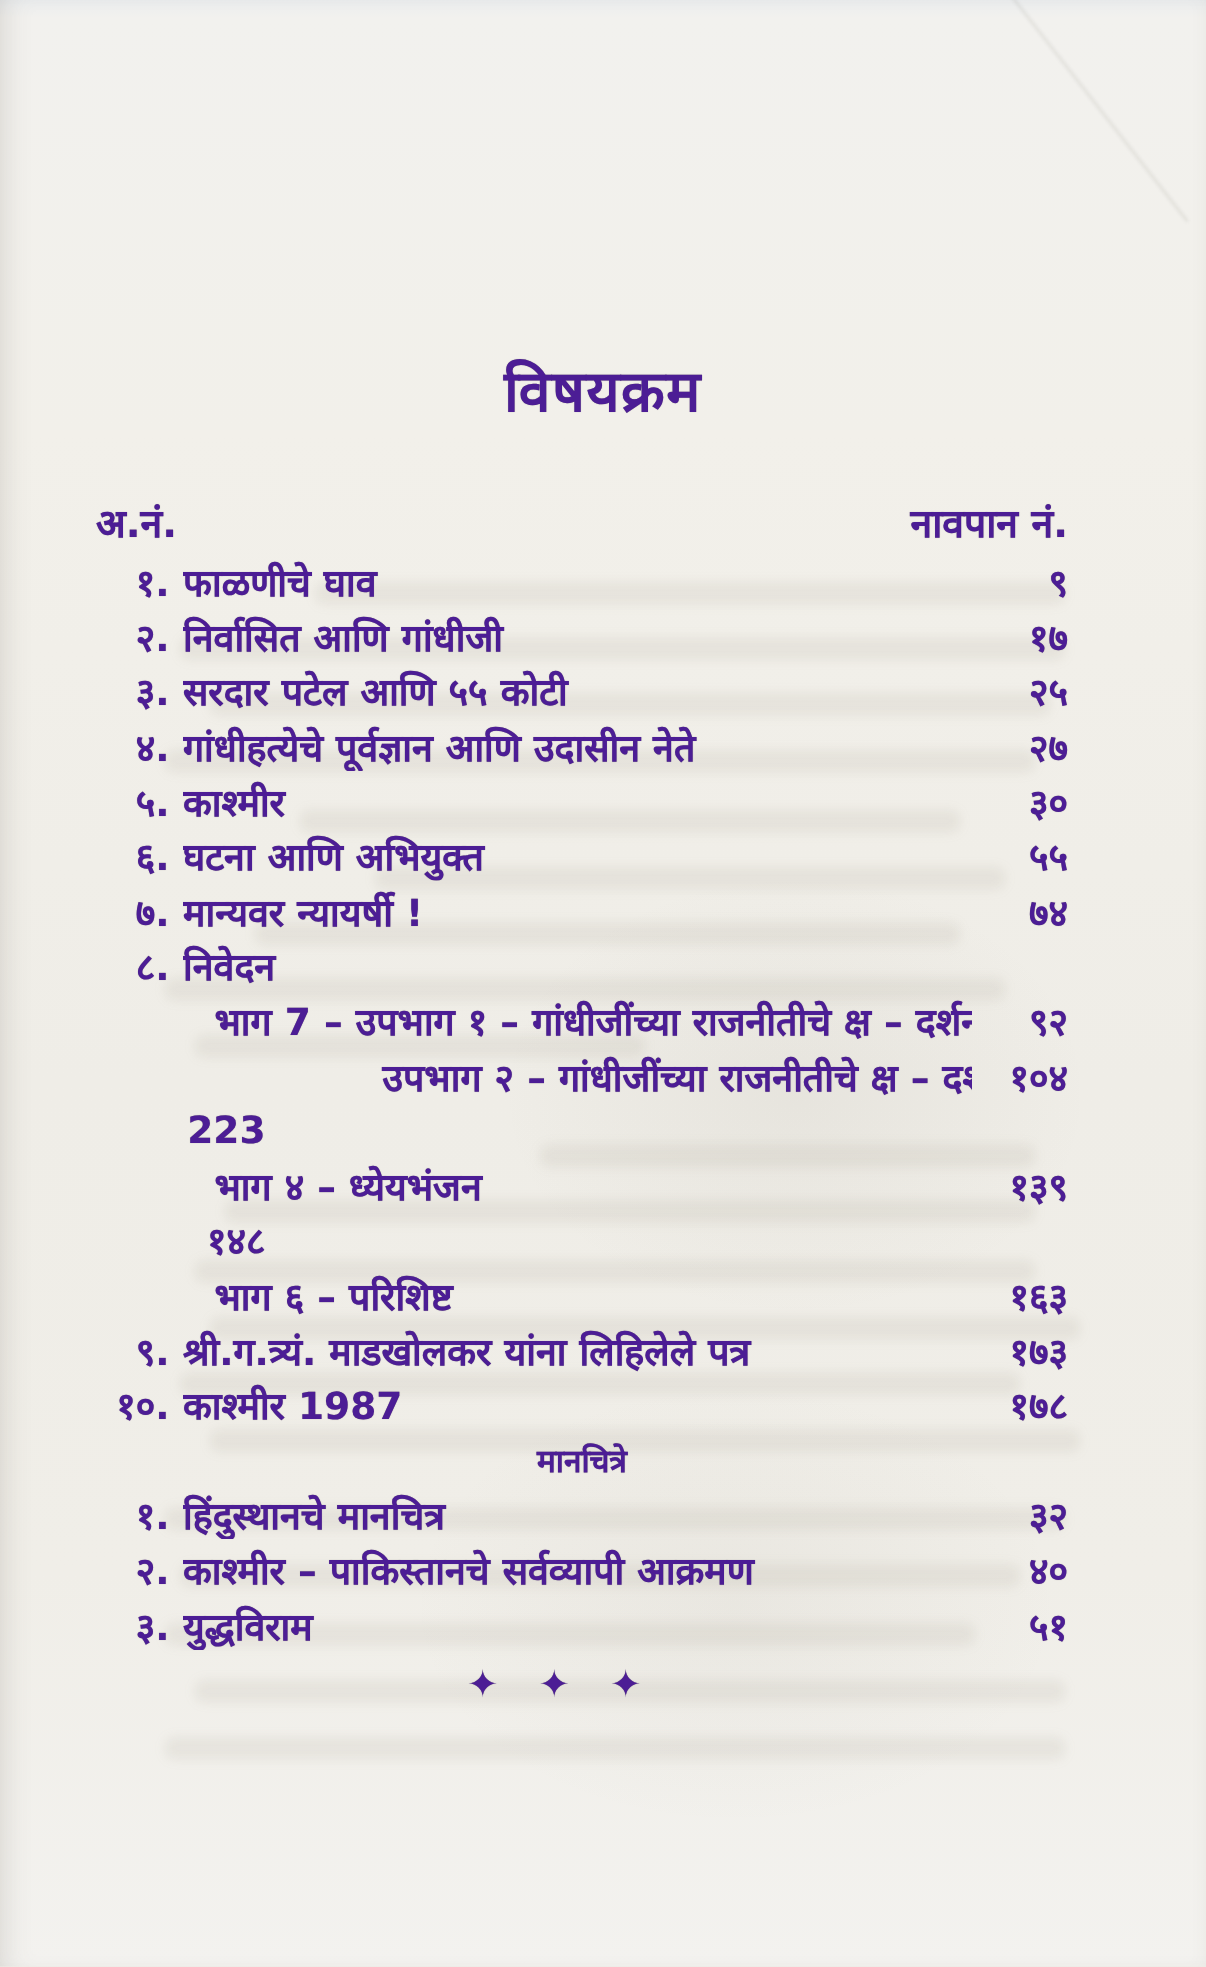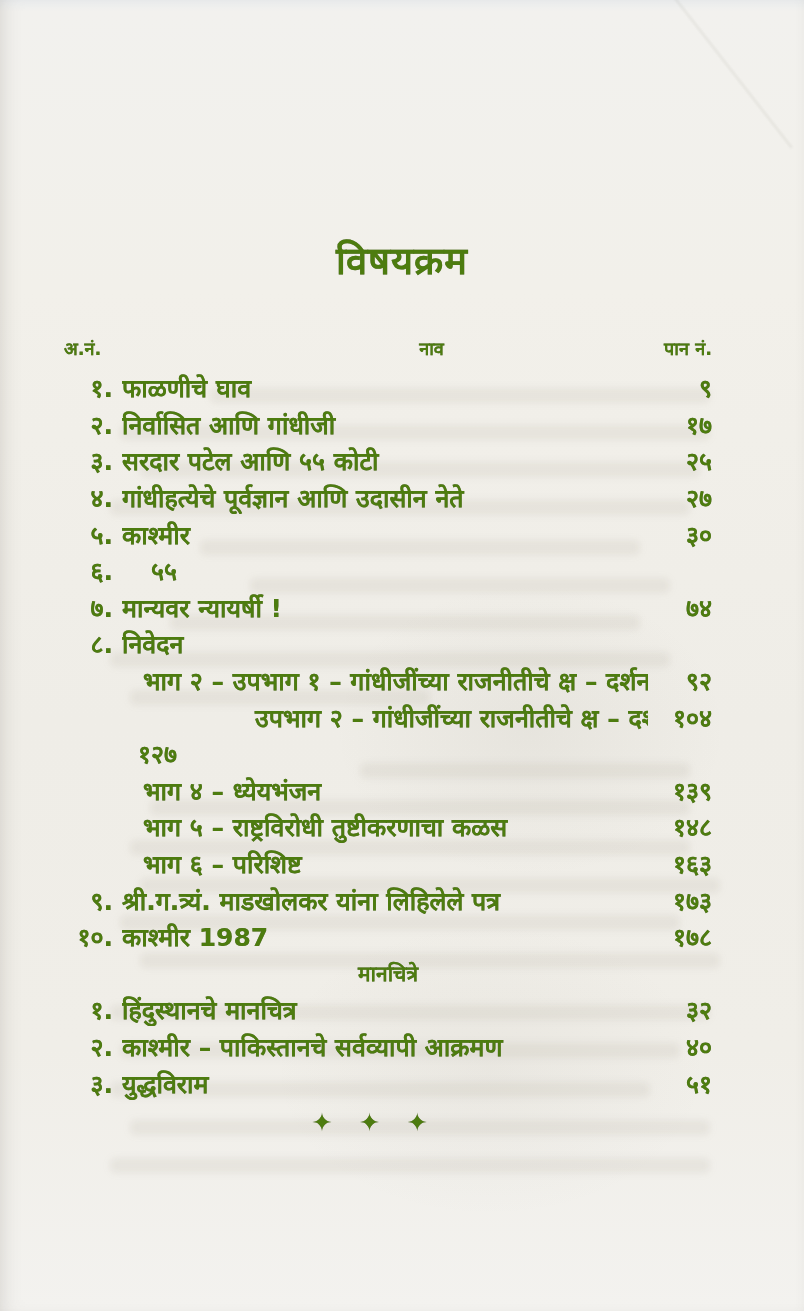--- a/index.html
+++ b/index.html
@@ -15,29 +15,29 @@
       radial-gradient(closest-side, rgba(120,112,96,0.06), rgba(120,112,96,0) 70%) 180px 860px/620px 420px no-repeat,
       linear-gradient(180deg,#ebedee 0px,#f2f1ee 12px,#f2f0ea 22%,#efede7 55%,#f0eee8 80%,#f3f2ef 100%);
     box-shadow: inset 14px 0 22px -16px rgba(90,85,75,0.25), inset -6px 0 14px -10px rgba(90,85,75,0.10);
   }
   .crease{
     position:absolute;top:60px;right:-30px;width:220px;height:2px;
     background:rgba(80,75,65,0.10);transform:rotate(52deg);filter:blur(1px);
   }
   .bleed{position:absolute;inset:0;pointer-events:none;}
   .bleed > div{position:absolute;height:15px;border-radius:6px;background:rgba(138,128,108,0.10);filter:blur(3.5px);}
-  .ink{color:#4d7c0f;text-shadow:0 0 .5px rgba(53,48,42,.55);}
+  .ink{color:#4c1d95;text-shadow:0 0 .5px rgba(53,48,42,.55);}
   .title{
     position:absolute;top:233px;left:0;width:100%;text-align:center;
     font-size:38px;font-weight:700;letter-spacing:1px;
   }
   .toc{position:absolute;top:327px;left:64px;right:92px;}
-  .head{display:flex;align-items:center;height:42px;font-size:18px;font-weight:700;}
+  .head{display:flex;align-items:center;height:42px;font-size:26px;font-weight:700;}
   .head .c-serial{width:49px;text-align:left;}
-  .head .c-name{margin-left:86px;flex:1;text-align:center;}
+  .head .c-name{margin-left:86px;flex:1;text-align:right;}
   .head .c-page{text-align:right;}
   .row{display:flex;align-items:center;height:36.6px;font-size:25px;font-weight:600;}
   .row .no{width:49px;text-align:right;flex:none;}
   .row .nm{margin-left:9px;flex:1;white-space:nowrap;overflow:hidden;}
   .row .pg{text-align:right;min-width:64px;flex:none;}
   .row.ind1 .nm{padding-left:21px;}
   .row.ind2 .nm{padding-left:133px;}
   .section-head{height:36.6px;display:flex;align-items:center;justify-content:center;
     font-size:21px;font-weight:700;}
   .ornament{height:44px;display:flex;align-items:center;justify-content:center;
@@ -101,54 +101,54 @@
     <span class="nm">गांधीहत्येचे पूर्वज्ञान आणि उदासीन नेते</span>
     <span class="pg">२७</span>
   </div>
   <div class="row">
     <span class="no">५.</span>
     <span class="nm">काश्मीर</span>
     <span class="pg">३०</span>
   </div>
   <div class="row">
     <span class="no">६.</span>
+    <span class="nm">घटना आणि अभियुक्त</span>
     <span class="pg">५५</span>
   </div>
   <div class="row">
     <span class="no">७.</span>
     <span class="nm">मान्यवर न्यायर्षी !</span>
     <span class="pg">७४</span>
   </div>
   <div class="row">
     <span class="no">८.</span>
     <span class="nm">निवेदन</span>
     <span class="pg"></span>
   </div>
   <div class="row ind1">
     <span class="no"></span>
-    <span class="nm">भाग २ – उपभाग १ – गांधीजींच्या राजनीतीचे क्ष – दर्शन</span>
+    <span class="nm">भाग 7 – उपभाग १ – गांधीजींच्या राजनीतीचे क्ष – दर्शन</span>
     <span class="pg">९२</span>
   </div>
   <div class="row ind2">
     <span class="no"></span>
     <span class="nm">उपभाग २ – गांधीजींच्या राजनीतीचे क्ष – दर्शन</span>
     <span class="pg">१०४</span>
   </div>
   <div class="row ind1">
     <span class="no"></span>
-    <span class="pg">१२७</span>
+    <span class="pg">223</span>
   </div>
   <div class="row ind1">
     <span class="no"></span>
     <span class="nm">भाग ४ – ध्येयभंजन</span>
     <span class="pg">१३९</span>
   </div>
   <div class="row ind1">
     <span class="no"></span>
-    <span class="nm">भाग ५ – राष्ट्रविरोधी तुष्टीकरणाचा कळस</span>
     <span class="pg">१४८</span>
   </div>
   <div class="row ind1">
     <span class="no"></span>
     <span class="nm">भाग ६ – परिशिष्ट</span>
     <span class="pg">१६३</span>
   </div>
   <div class="row">
     <span class="no">९.</span>
     <span class="nm">श्री.ग.त्र्यं. माडखोलकर यांना लिहिलेले पत्र</span>

